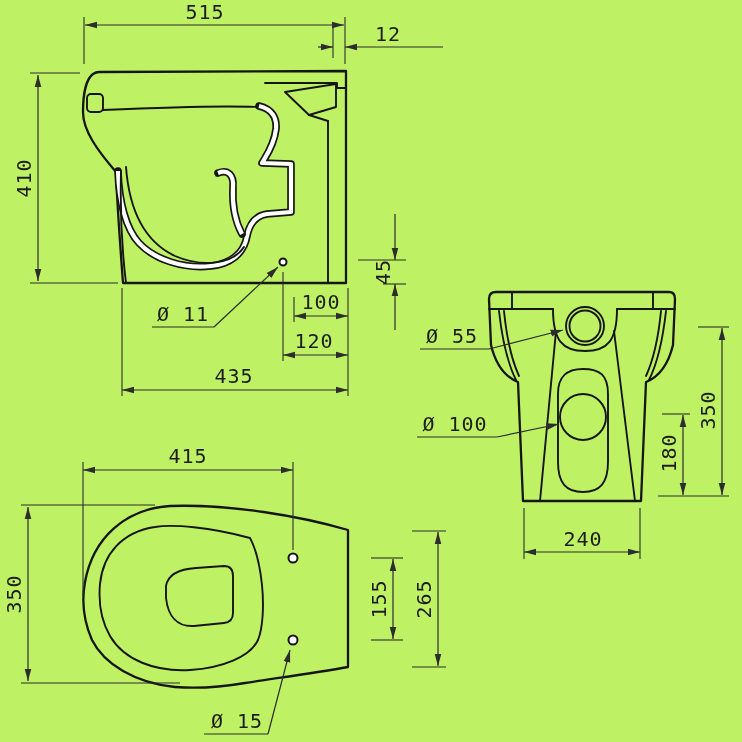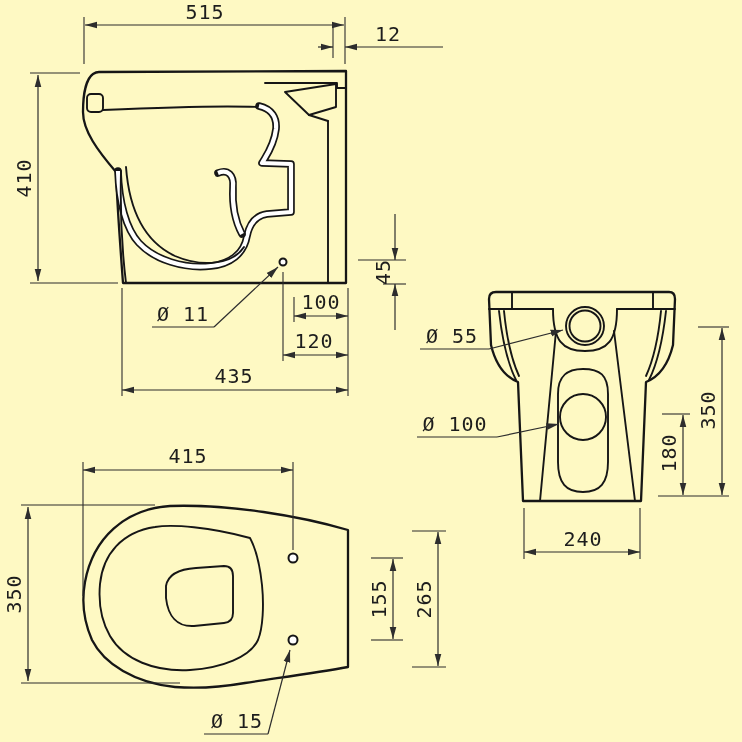--- a/index.html
+++ b/index.html
@@ -1,16 +1,16 @@
 <!DOCTYPE html>
 <html><head>
 <meta charset="utf-8">
 <style>
   html,body{margin:0;padding:0;background:#ffffff;}
-  .stage{position:relative;width:742px;height:742px;background:#fef9c3;overflow:hidden;
+  .stage{position:relative;width:742px;height:742px;background:#bef264;overflow:hidden;
          font-family:"DejaVu Sans Mono", monospace;}
   svg{display:block}
   .part{fill:none;stroke:#161616;stroke-width:2.3;stroke-linejoin:round;stroke-linecap:round;}
   .part-thin{fill:none;stroke:#161616;stroke-width:1.9;stroke-linejoin:round;stroke-linecap:round;}
   .hole{fill:#ffffff;stroke:#161616;stroke-width:2;}
   .tube-out{fill:none;stroke:#161616;stroke-width:7.6;stroke-linejoin:round;stroke-linecap:round;}
   .tube-in{fill:none;stroke:#ffffff;stroke-width:4.2;stroke-linejoin:round;stroke-linecap:butt;}
   .dim{fill:none;stroke:#2d2d2d;stroke-width:1.2;}
   .ext{fill:none;stroke:#2d2d2d;stroke-width:1.1;}
   .dtext{font-family:"DejaVu Sans Mono", monospace;font-size:20px;letter-spacing:1px;

